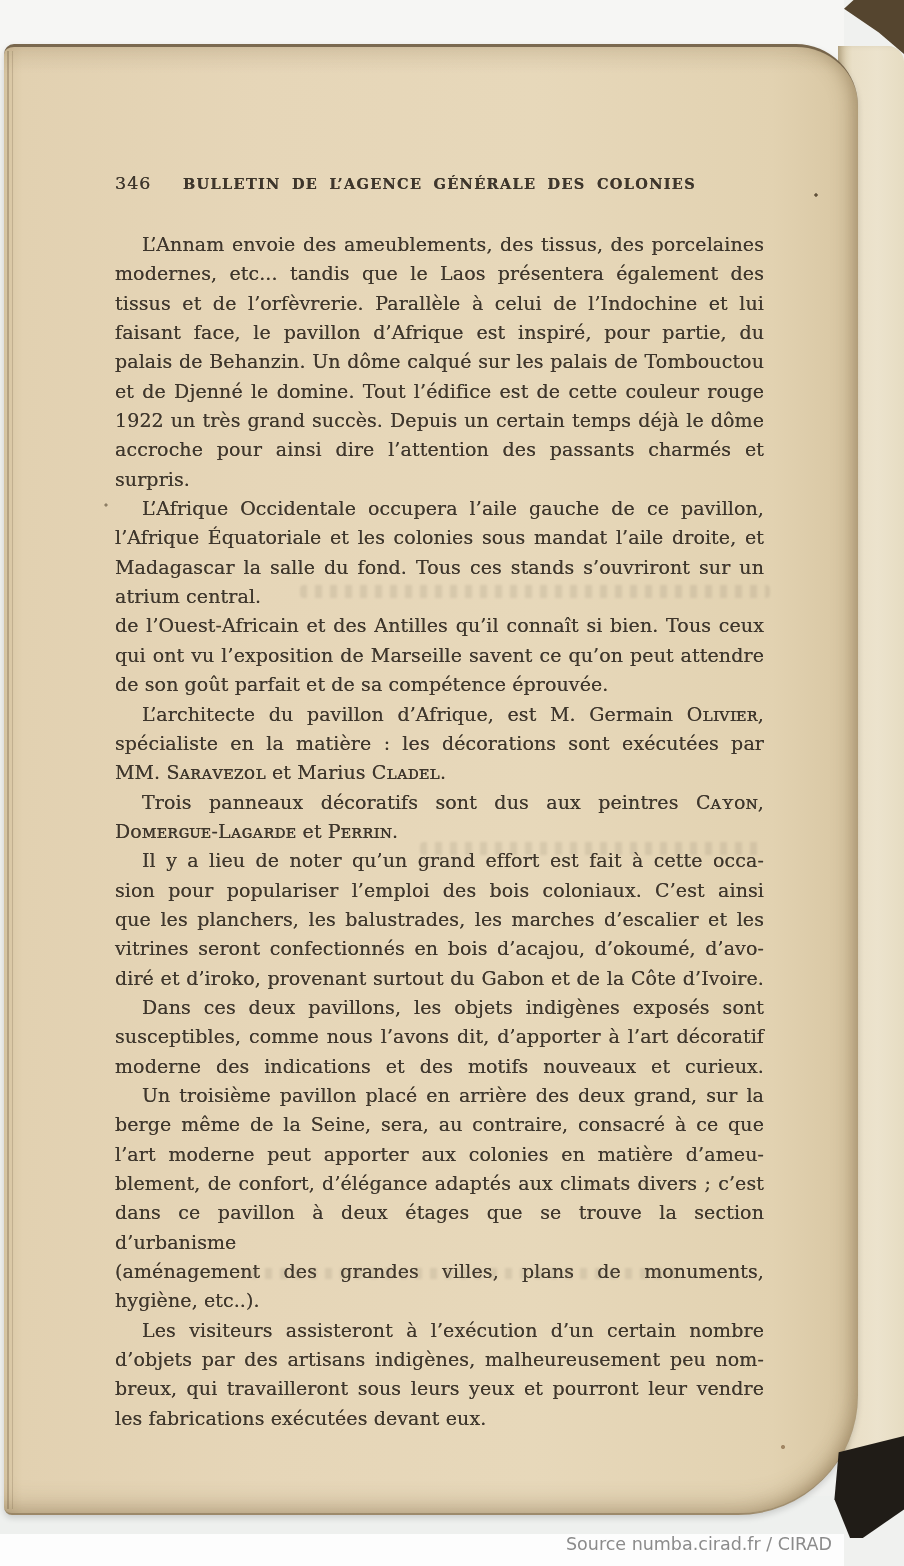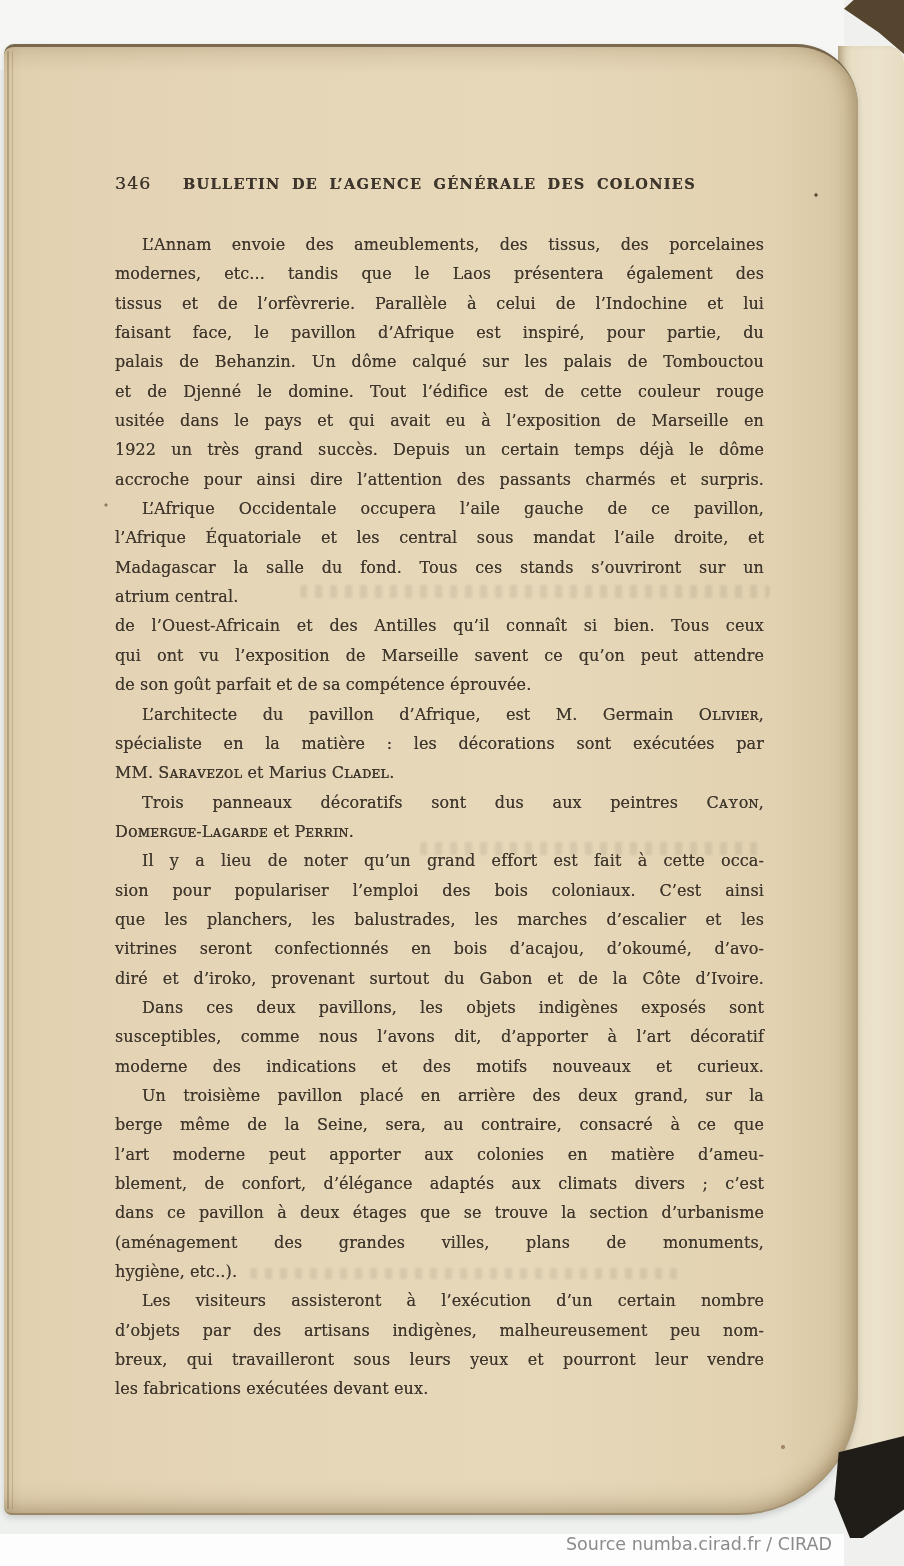--- a/index.html
+++ b/index.html
@@ -70,21 +70,21 @@
   .running-title{
     display:block;text-align:center;
     font-size:14.5px;font-weight:700;letter-spacing:1.3px;word-spacing:5px;
     padding-top:2px;
     text-shadow:0 0 .4px rgba(62,54,44,.8);
   }
 
   .body-text{margin-top:27px;color:var(--ink,#3e362c);}
   .para{margin:0;}
   .line{
-    font-size:16px;line-height:29.35px;white-space:nowrap;
+    font-size:19px;line-height:29.35px;white-space:nowrap;
     text-align:justify;text-align-last:justify;white-space:normal;
     text-shadow:0 0 .5px rgba(62,54,44,.75);
     letter-spacing:.1px;
   }
   .line.first{text-indent:27px;}
   .line.short-last{text-align-last:left;}
 
   
   .ghost{
     position:absolute;z-index:4;pointer-events:none;opacity:.5;filter:blur(1.3px);
@@ -132,27 +132,26 @@
         <span class="running-title">BULLETIN DE L’AGENCE GÉNÉRALE DES COLONIES</span>
       </div>
       <div class="body-text" id="paragraphs">
           <div class="para">
             <div class="line first">L’Annam envoie des ameublements, des tissus, des porcelaines</div>
             <div class="line">modernes, etc... tandis que le Laos présentera également des</div>
             <div class="line">tissus et de l’orfèvrerie. Parallèle à celui de l’Indochine et lui</div>
             <div class="line">faisant face, le pavillon d’Afrique est inspiré, pour partie, du</div>
             <div class="line">palais de Behanzin. Un dôme calqué sur les palais de Tombouctou</div>
             <div class="line">et de Djenné le domine. Tout l’édifice est de cette couleur rouge</div>
-            <div class="line">usitée dans le pays et qui avait eu à l’exposition de Marseille en</div>
             <div class="line">1922 un très grand succès. Depuis un certain temps déjà le dôme</div>
             <div class="line">accroche pour ainsi dire l’attention des passants charmés et surpris.</div>
           </div>
           <div class="para">
             <div class="line first">L’Afrique Occidentale occupera l’aile gauche de ce pavillon,</div>
-            <div class="line">l’Afrique Équatoriale et les central sous mandat l’aile droite, et</div>
+            <div class="line">l’Afrique Équatoriale et les colonies sous mandat l’aile droite, et</div>
             <div class="line">Madagascar la salle du fond. Tous ces stands s’ouvriront sur un</div>
             <div class="line short-last">atrium  central.</div>
           </div>
           <div class="para">
             <div class="line">de l’Ouest-Africain et des Antilles qu’il connaît si bien. Tous ceux</div>
             <div class="line">qui ont vu l’exposition de Marseille savent ce qu’on peut attendre</div>
             <div class="line short-last">de son goût parfait et de sa compétence éprouvée.</div>
           </div>
           <div class="para">
             <div class="line first">L’architecte du pavillon d’Afrique, est M. Germain Oʟɪvɪᴇʀ,</div>

